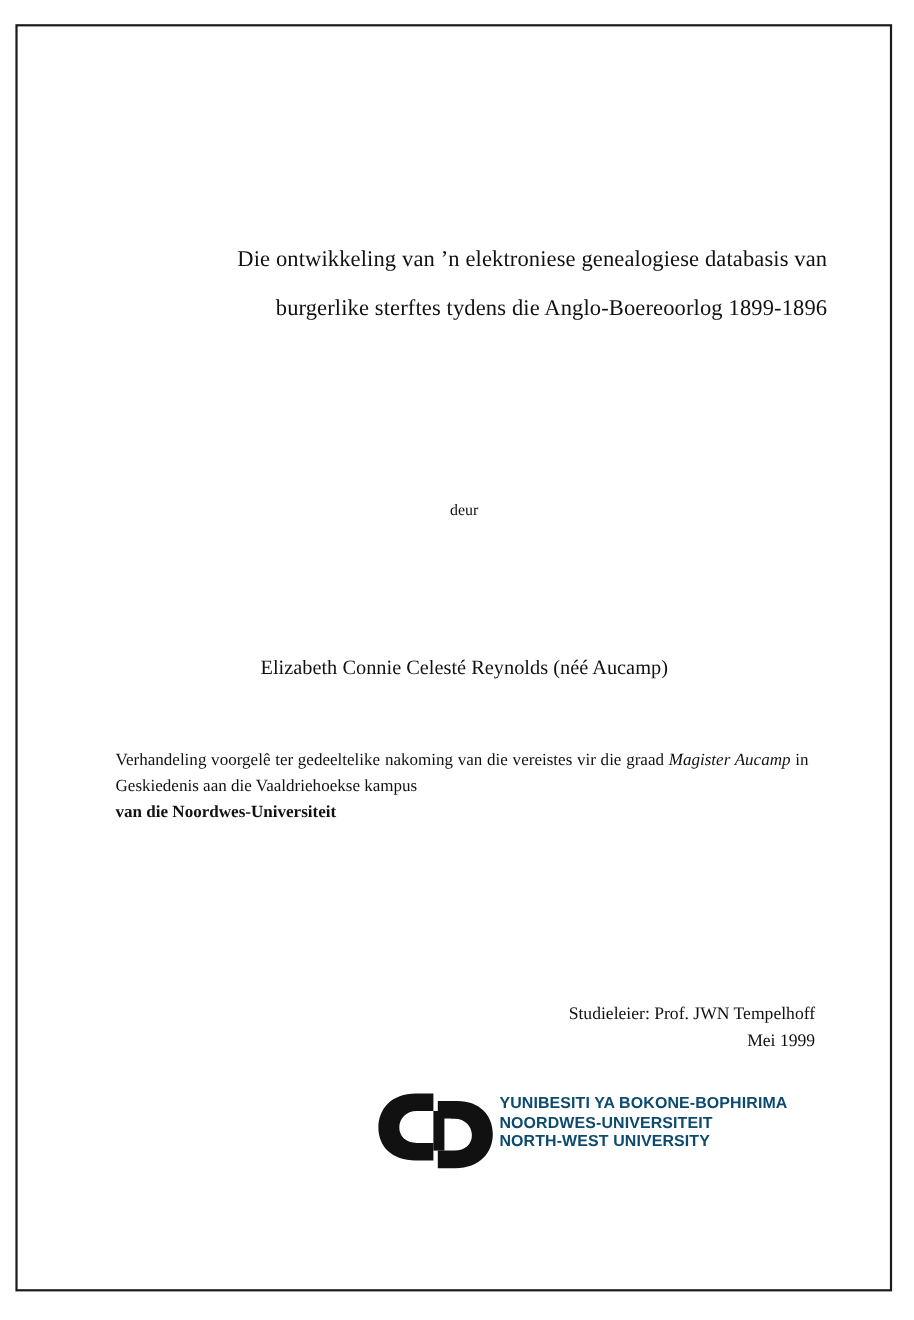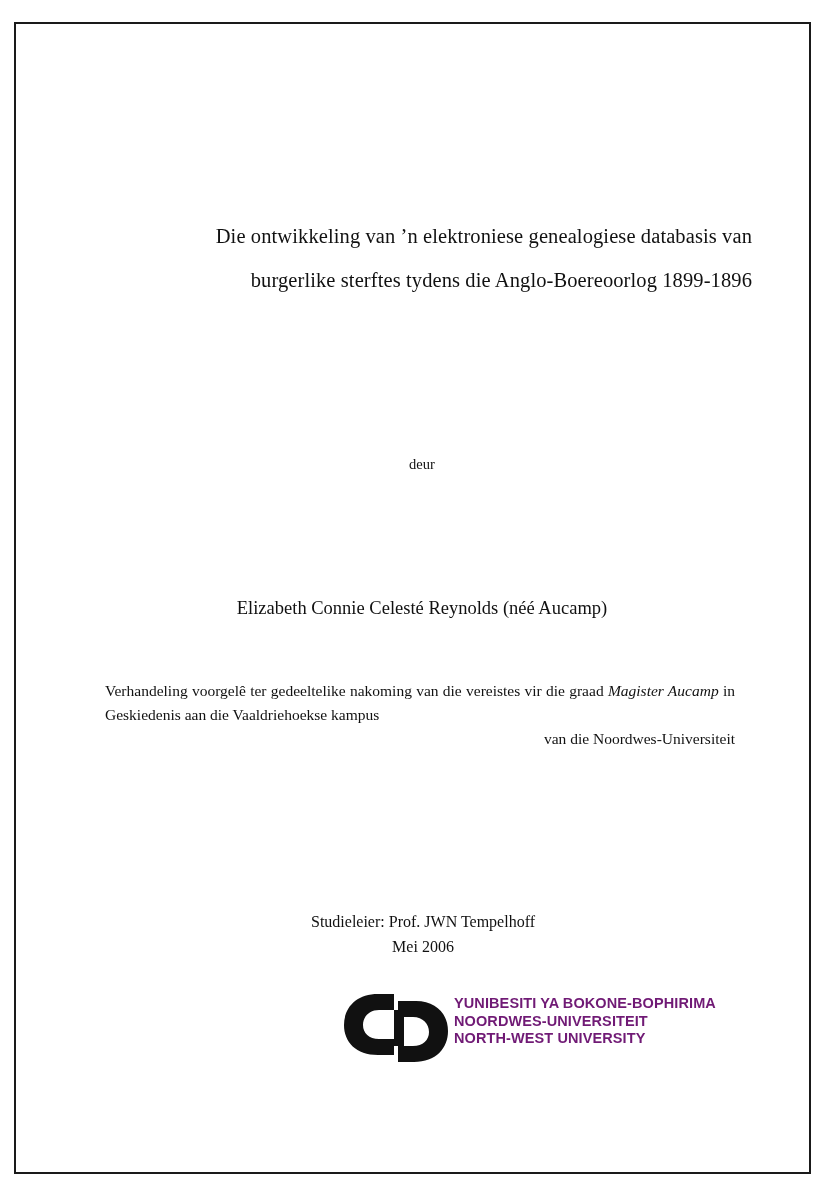--- a/index.html
+++ b/index.html
@@ -66,33 +66,34 @@
   .statement {
     position: absolute;
     top: 655px;
     left: 1px;
     width: 630px;
     font-size: 15.5px;
     line-height: 24px;
     text-align: justify;
   }
   .statement .last {
-    text-align: right;
+    text-align: left;
+    font-weight: bold;
   }
   .statement em {
     font-style: italic;
   }
   .supervisor {
     position: absolute;
     top: 885px;
     left: 1px;
     width: 636px;
     font-size: 16px;
     line-height: 25px;
-    text-align: center;
+    text-align: right;
   }
   .logo-block {
     position: absolute;
     top: 966px;
     left: 238px;
     width: 400px;
     height: 80px;
   }
   .logo-mark {
     position: absolute;
@@ -103,21 +104,21 @@
   }
   .logo-text {
     position: absolute;
     left: 112px;
     top: 5px;
     font-family: "Liberation Sans", sans-serif;
     font-size: 14.5px;
     line-height: 17.5px;
     font-weight: bold;
     letter-spacing: 0.1px;
-    color: #701a75;
+    color: #0c4a6e;
     white-space: nowrap;
   }
 </style>
 </head>
 <body>
 
 <div class="page">
   <div class="inner">
 
     <div class="title">
@@ -129,21 +130,21 @@
 
     <div class="author">Elizabeth Connie Celesté Reynolds (néé Aucamp)</div>
 
     <div class="statement">
       <span>Verhandeling voorgelê ter gedeeltelike nakoming van die vereistes vir die graad </span><em>Magister Aucamp</em><span> in Geskiedenis aan die Vaaldriehoekse kampus</span>
       <div class="last">van die Noordwes-Universiteit</div>
     </div>
 
     <div class="supervisor">
       <div>Studieleier: Prof. JWN Tempelhoff</div>
-      <div>Mei 2006</div>
+      <div>Mei 1999</div>
     </div>
 
     <div class="logo-block">
       <svg class="logo-mark" viewBox="0 0 108 72" aria-hidden="true">
         <path d="M36 2 C14 2 2 16 2 33 C2 50 14 63 36 63 L52 63 L52 47 L37 47 C27 47 21 41 21 33 C21 25 27 18 37 18 L52 18 L52 2 Z" fill="#111111"></path>
         <path d="M56 9 L74 9 C94 9 106 22 106 39 C106 56 94 70 72 70 L56 70 L56 54 L71 54 C81 54 87 48 87 40 C87 32 81 25 71 25 L56 25 Z" fill="#111111"></path>
         <rect x="46" y="25" width="22" height="22" fill="#ffffff"></rect>
         <rect x="52" y="18" width="10" height="36" fill="#111111"></rect>
       </svg>
       <div class="logo-text">

